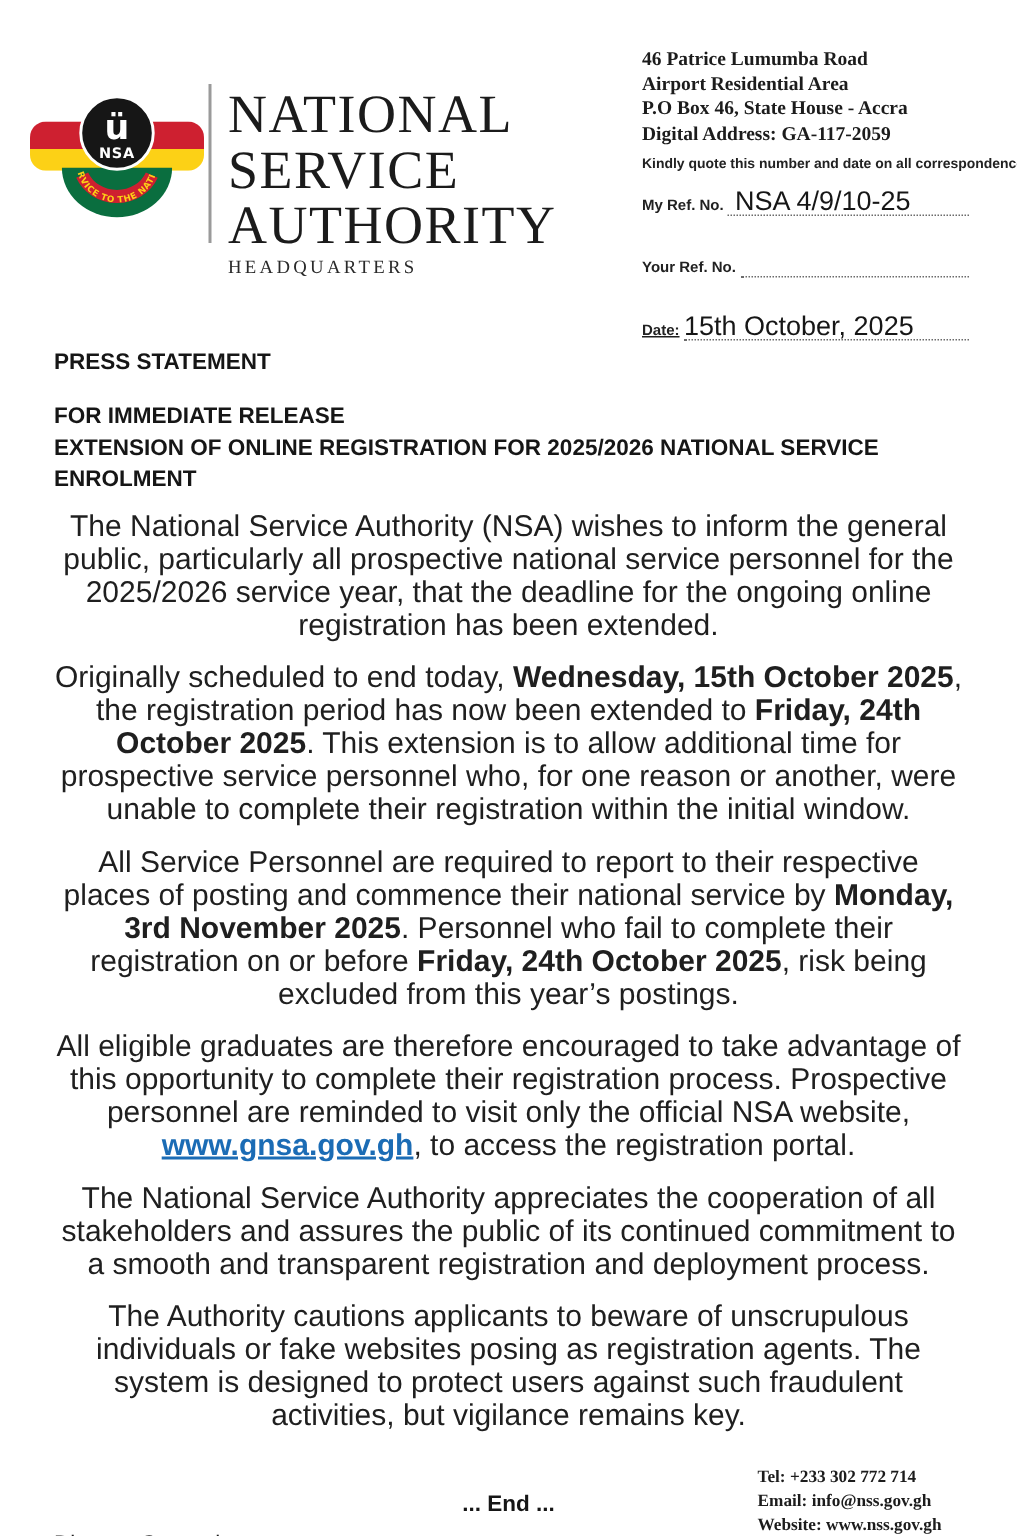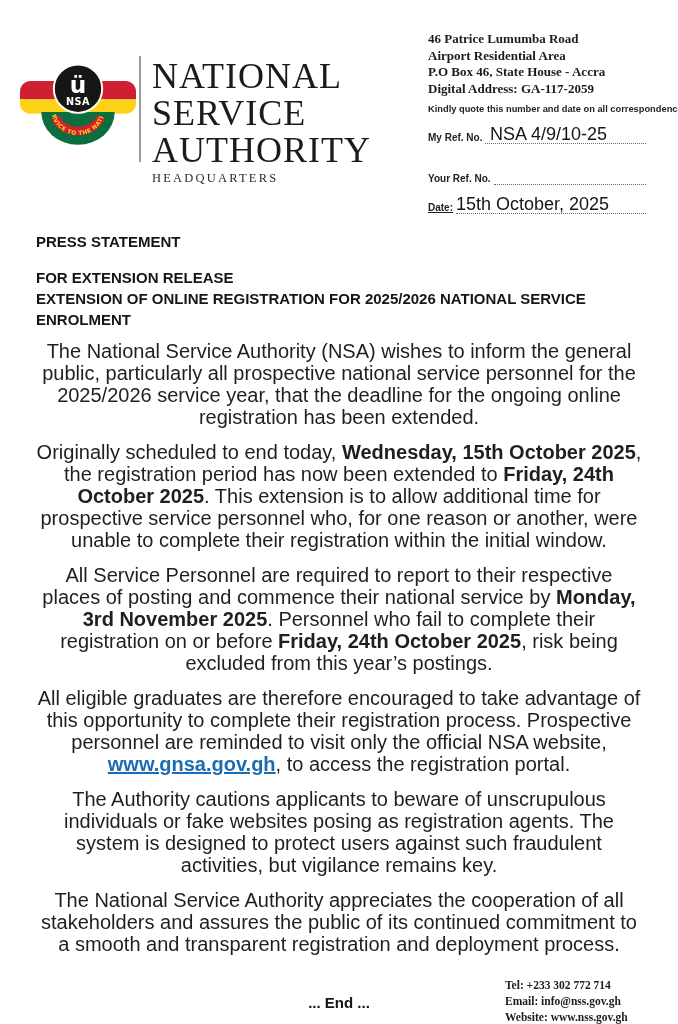--- a/index.html
+++ b/index.html
@@ -54,21 +54,21 @@
     line-height:12px;
   }
   .ref-row .dotline { flex:1; border-bottom:1.4px dotted #6b6b6b; height:2px; }
   .ref-value {
     position:absolute; bottom:1px;
     font-size:18px; color:#161616; white-space:nowrap; line-height:18px;
   }
   .row-myref  { margin-top:18px; }
   .row-myref  .ref-value { left:62px; }
   .row-yourref{ margin-top:29px; }
-  .row-date   { margin-top:17px;text-decoration:underline; }
+  .row-date   { margin-top:30px;text-decoration:underline; }
   .row-date   .ref-value { left:28px; }
 
   
   .doc-body { position:absolute; left:36px; top:233px; width:606px; }
   .h-press { font-size:15px; font-weight:bold; color:#161616; margin-bottom:17px; }
   .h-release-block { margin-bottom:10px; }
   .h-release, .h-headline {
     font-size:15px; font-weight:bold; color:#161616; line-height:21px;
   }
   .para { font-size:20px; line-height:22px; color:#1f1f1f; margin-bottom:13px;text-align:center; }
@@ -153,30 +153,30 @@
       <span class="ref-label">Date:</span>
       <span class="dotline"></span>
       <span class="ref-value">15th October, 2025</span>
     </div>
   </div>
 
   <div class="doc-body">
     <div class="h-press">PRESS STATEMENT</div>
 
     <div class="h-release-block">
-      <div class="h-release">FOR EXTENSION RELEASE</div>
+      <div class="h-release">FOR IMMEDIATE RELEASE</div>
       <div class="h-headline">EXTENSION OF ONLINE REGISTRATION FOR 2025/2026 NATIONAL SERVICE ENROLMENT</div>
     </div>
 
     <p class="para"><span>The National Service Authority (NSA) wishes to inform the general public, particularly all prospective national service personnel for the 2025/2026 service year, that the deadline for the ongoing online registration has been extended.</span></p>
     <p class="para"><span>Originally scheduled to end today, </span><span class="b">Wednesday, 15th October 2025</span><span>, the registration period has now been extended to </span><span class="b">Friday, 24th October 2025</span><span>. This extension is to allow additional time for prospective service personnel who, for one reason or another, were unable to complete their registration within the initial window.</span></p>
     <p class="para"><span>All Service Personnel are required to report to their respective places of posting and commence their national service by </span><span class="b">Monday, 3rd November 2025</span><span>. Personnel who fail to complete their registration on or before </span><span class="b">Friday, 24th October 2025</span><span>, risk being excluded from this year’s postings.</span></p>
     <p class="para"><span>All eligible graduates are therefore encouraged to take advantage of this opportunity to complete their registration process. Prospective personnel are reminded to visit only the official NSA website, </span><a class="doc-link b" href="#">www.gnsa.gov.gh</a><span>, to access the registration portal.</span></p>
+    <p class="para"><span>The National Service Authority appreciates the cooperation of all stakeholders and assures the public of its continued commitment to a smooth and transparent registration and deployment process.</span></p>
     <p class="para"><span>The Authority cautions applicants to beware of unscrupulous individuals or fake websites posing as registration agents. The system is designed to protect users against such fraudulent activities, but vigilance remains key.</span></p>
-    <p class="para"><span>The National Service Authority appreciates the cooperation of all stakeholders and assures the public of its continued commitment to a smooth and transparent registration and deployment process.</span></p>
 
     <div class="end-marker">... End ...</div>
 
     <div class="issued-block">
       <div class="issuer-title">Director-General</div>
       <div class="issuer-org">National Service Authority</div>
     </div>
   </div>
 
   <div class="footer">

